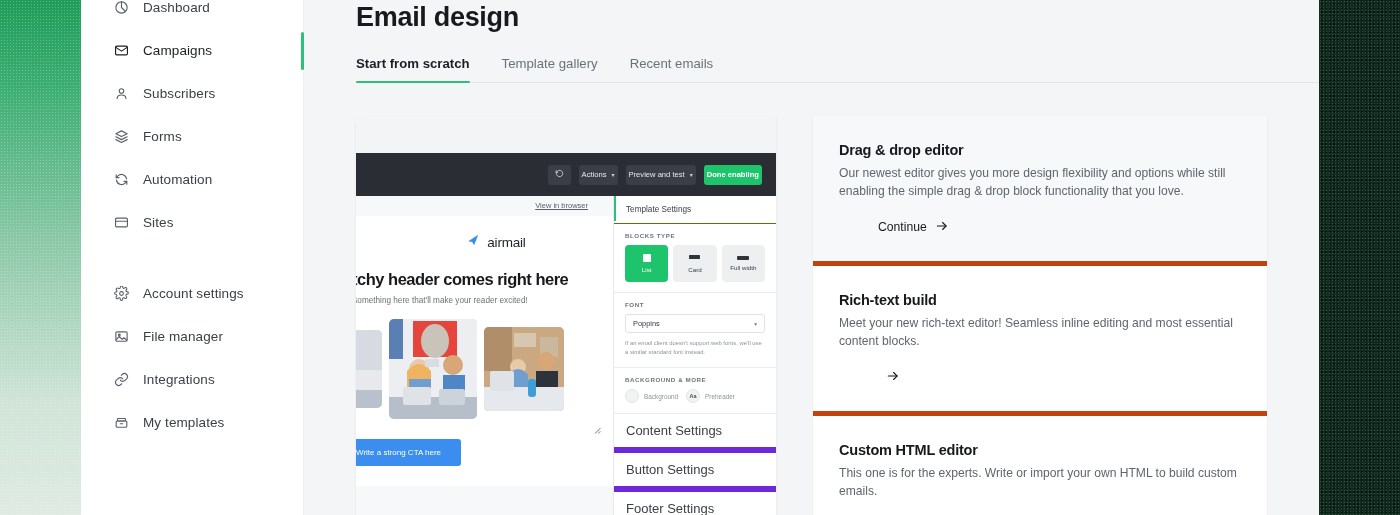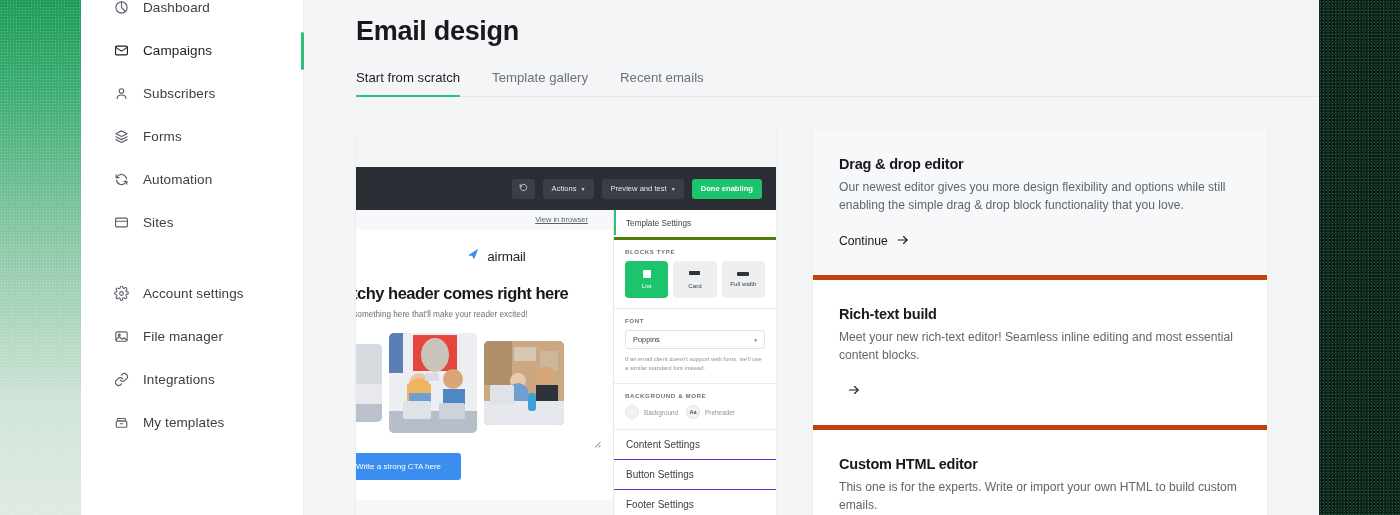--- a/index.html
+++ b/index.html
@@ -66,34 +66,34 @@
     background: #2cc07a; border-radius: 2px;
   }
   .nav-gap { height: 28px; }
 
   
   .main {
     position: absolute; left: 304px; top: 0; width: 1015px; height: 515px;
     background: #f4f5f7;
     overflow: hidden;
   }
-  .page-head { padding: 14px 0 0 52px; background: #f4f5f7; }
+  .page-head { padding: 0 0 0 52px; background: #f4f5f7; }
   .page-title {
     font-size: 27px; font-weight: 700; color: #17191d;
     letter-spacing: -.3px; line-height: 34px; padding-top: 0;
   }
   .tabs {
     display: flex; align-items: flex-end; gap: 32px;
     margin-top: 22px; border-bottom: 1px solid #e4e6ea;
   }
   .tab {
     font-size: 13.2px; color: #6b7179; padding-bottom: 11px;
     cursor: pointer; position: relative; white-space: nowrap;
   }
-  .tab.active { color: #1c1f24; font-weight: 400; }
+  .tab.active { color: #1c1f24; font-weight: 700; }
   .tab.active::after {
     content: ""; position: absolute; left: 0; right: 0; bottom: -1px;
     height: 2.5px; background: #2cc07a; border-radius: 2px;
   }
 
   .content-row {
     display: flex; margin-top: 33px; padding-left: 52px; padding-right: 52px;
     align-items: stretch;
   }
 
@@ -107,21 +107,21 @@
   }
   .pv-topstrip { height: 37px; background: #f3f4f6; }
   .pv-toolbar {
     height: 43px; background: #2b2d35;
     display: flex; align-items: center; justify-content: flex-end;
     gap: 8px; padding-right: 14px;
   }
   .tb-btn {
     height: 20px; background: #3b3e47; border-radius: 3px;
     color: #e6e8ec; font-size: 7.6px; display: flex; align-items: center;
-    padding: 0 9px; gap: 5px; cursor: pointer; white-space: nowrap;
+    padding: 0 3px; gap: 5px; cursor: pointer; white-space: nowrap;
   }
   .tb-btn.icon-only { padding: 0 7px; }
   .tb-btn.primary { background: #1ec46c; color: #ffffff; font-weight: 600; }
   .caret { font-size: 6px; line-height: 1; opacity: .85; }
 
   .pv-body { display: flex; height: 322px; background: #ffffff; }
   .pv-mail {
     width: 257px; flex: 0 0 257px; background: #f7f8f9;
     position: relative; overflow: hidden;
   }
@@ -174,21 +174,21 @@
   
   .pv-settings {
     width: 163px; flex: 0 0 163px; background: #ffffff;
     border-left: 1px solid #e7e9ec; position: relative;
   }
   .pv-settings .green-tick {
     position: absolute; left: 0; top: 0; width: 2px; height: 25px; background: #2cc07a;
   }
   .set-head {
     font-size: 8.2px; color: #3b4048; padding: 9px 0 9px 12px;
-    border-bottom: 3px solid #4d7c0f;
+    border-bottom: 1px solid #4d7c0f;
   }
   .set-sec { padding: 8px 11px 10px 11px; border-bottom: 1px solid #eaecef; }
   .set-label {
     font-size: 6.2px; font-weight: 700; color: #6d737c;
     letter-spacing: .55px; margin-bottom: 6px;
   }
   .blocks-row { display: flex; gap: 5px; }
   .block-card {
     flex: 1; height: 37px; background: #edeff1; border-radius: 4px;
     display: flex; flex-direction: column; align-items: center;
@@ -216,22 +216,22 @@
   .bg-chip { display: flex; align-items: center; gap: 5px; cursor: pointer; }
   .swatch { width: 14px; height: 14px; border-radius: 50%; background: #f1f2f4; border: 1px solid #e2e4e8; }
   .aa-chip {
     width: 14px; height: 14px; border-radius: 50%; background: #f1f2f4;
     border: 1px solid #e2e4e8; display: flex; align-items: center;
     justify-content: center; font-size: 5.5px; color: #4a4f57; font-weight: 600;
   }
   .chip-label { font-size: 6.4px; color: #8d939b; }
 
   .set-row {
-    font-size: 10px; color: #3b4048; padding: 9px 0 9px 12px;
-    border-bottom: 1px solid #6d28d9; cursor: pointer;
+    font-size: 13px; color: #3b4048; padding: 9px 0 9px 12px;
+    border-bottom: 6px solid #6d28d9; cursor: pointer;
   }
 
   
   .options {
     flex: 1; margin-left: 37px; background: #ffffff;
     border-radius: 0; box-shadow: 0 1px 3px rgba(16,22,30,.06);
     overflow: hidden;
   }
   .opt {
     padding: 26px 27px 26px 26px; border-bottom: 5px solid #c2410c;
@@ -241,21 +241,21 @@
   .opt:last-child { border-bottom: none; }
   .opt-title {
     font-size: 14.5px; font-weight: 700; color: #17191d;
     letter-spacing: -.2px; margin-bottom: 7px;
   }
   .opt-desc {
     font-size: 12.1px; color: #5f656e; line-height: 1.45; max-width: 410px;
   }
   .opt-action {
     display: flex; align-items: center; gap: 8px; margin-top: 19px;
-    font-size: 12.2px; color: #17191d;
+    font-size: 12.2px; color: #17191d; margin-left: 39px;
   }
   .opt-action .arr { font-size: 13px; line-height: 1; }
 </style>
 </head>
 <body>
 
 <div id="root">
 
   <div class="edge-left"></div>
   <div class="edge-right"></div>

